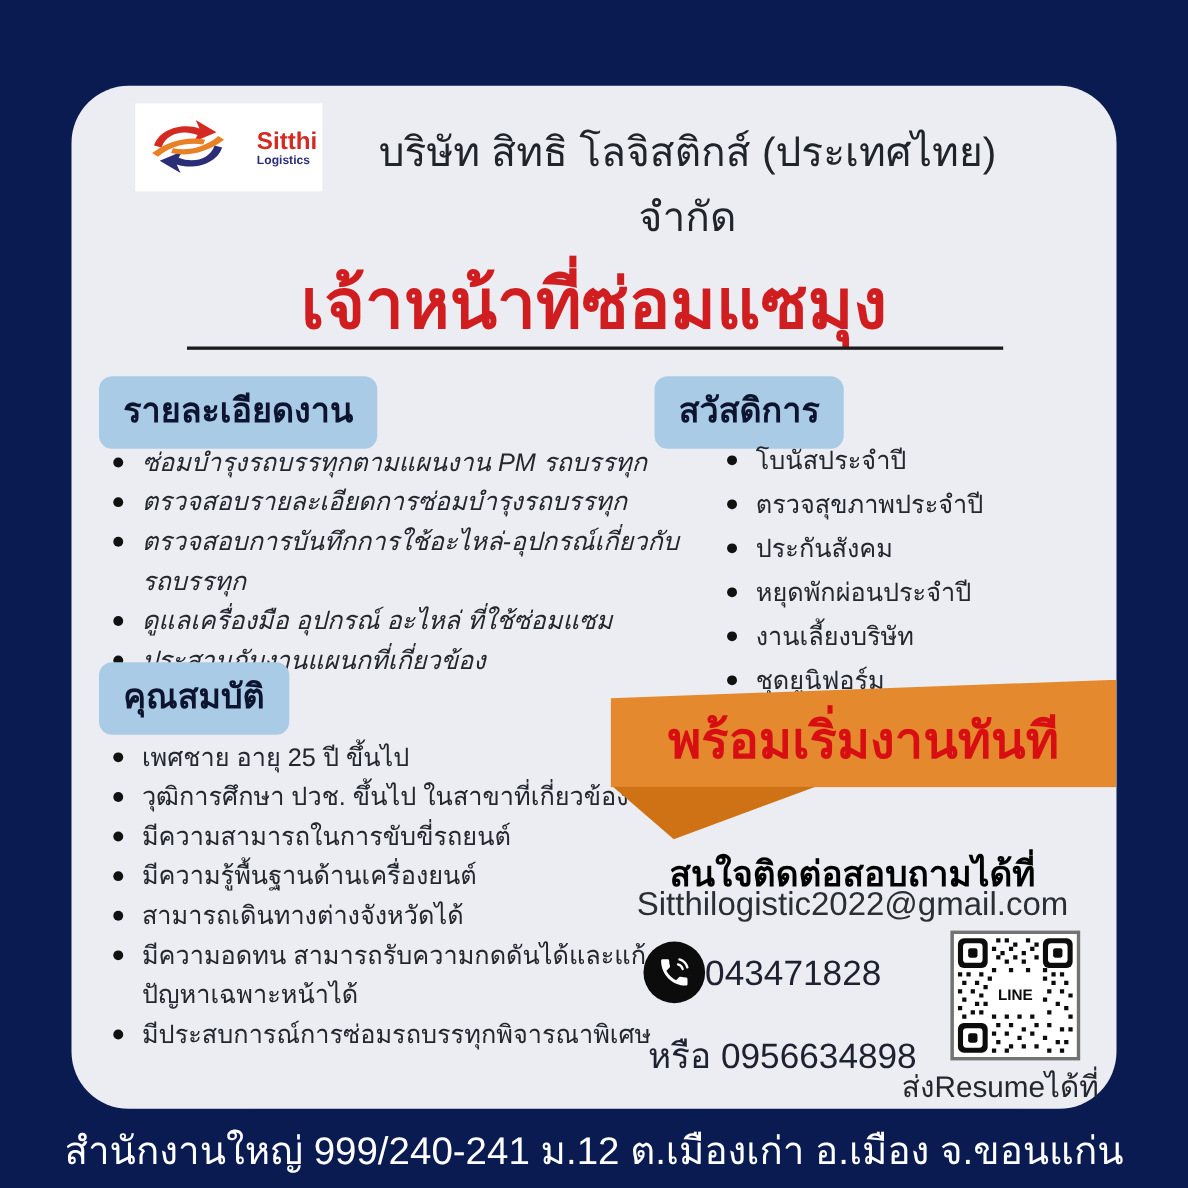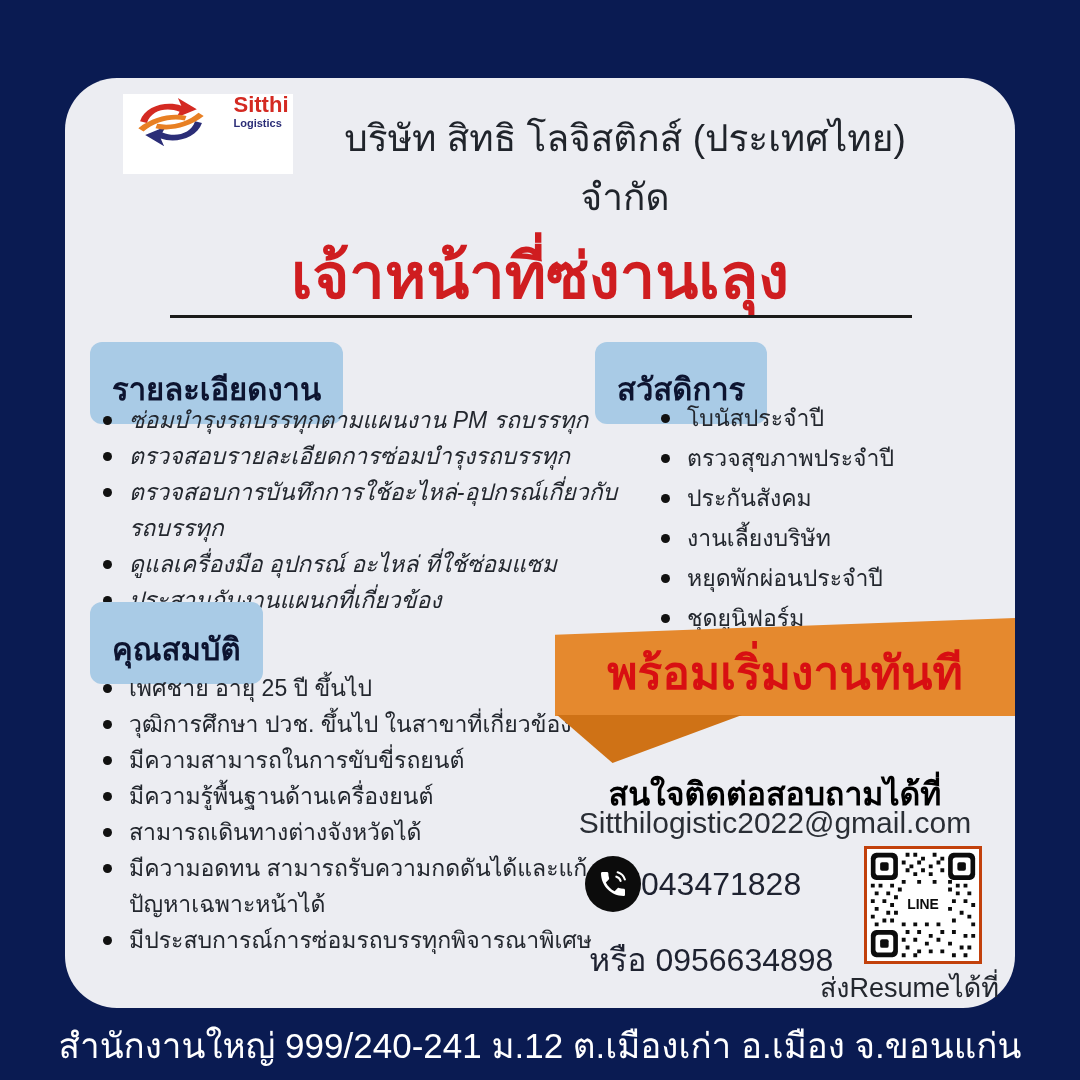--- a/index.html
+++ b/index.html
@@ -9,21 +9,21 @@
     font-family:"Liberation Sans","DejaVu Sans",sans-serif;
     -webkit-font-smoothing:antialiased;
   }
   .card{
     position:absolute;left:65px;top:78px;width:950px;height:930px;
     background:#ecedf2;border-radius:52px;
   }
   
   .logo-box{
     position:absolute;left:58px;top:16px;width:170px;height:80px;
-    background:#ffffff;display:flex;align-items:flex-start;justify-content:center;gap:20px;
+    background:#ffffff;display:flex;align-items:center;justify-content:center;gap:20px;
   }
   .logo-box svg{width:86px;height:58px;flex:0 0 auto;}
   .logo-text{line-height:1;}
   .logo-text .l1{color:#d42a22;font-weight:bold;font-size:22px;display:block;}
   .logo-text .l2{color:#2b2d77;font-weight:bold;font-size:11px;display:block;margin-top:2px;}
   .company-name{
     position:absolute;left:235px;top:30px;width:650px;text-align:center;
     font-size:37px;color:#20242b;letter-spacing:0;
   }
   .subtitle{
@@ -31,21 +31,21 @@
     font-size:46px;font-weight:bold;color:#111;
   }
   .position-title{
     position:absolute;left:0;top:148px;width:950px;text-align:center;
     font-size:63px;font-weight:bold;color:#cf1d20;
   }
   .divider{position:absolute;left:105px;top:237px;width:742px;height:3px;background:#1b1b1b;}
   
   .badge{
     position:absolute;display:inline-block;background:#a9cbe6;border-radius:12px;
-    padding:22px 22px 10px 22px;font-size:31px;font-weight:bold;color:#0d1430;
+    padding:6px 22px 10px 22px;font-size:31px;font-weight:bold;color:#0d1430;
   }
   .badge-job{left:25px;top:264px;}
   .badge-qual{left:25px;top:524px;}
   .badge-benefit{left:530px;top:264px;}
   
   .blist{position:absolute;list-style:none;margin:0;padding:0;color:#23272e;}
   .blist li{
     position:relative;padding-left:34px;font-size:23px;line-height:36px;
   }
   .blist li::before{
@@ -85,21 +85,21 @@
   }
   .phone-row{display:flex;align-items:center;}
   .phone-circle{
     width:56px;height:56px;border-radius:50%;background:#0c0c0c;
     display:flex;align-items:center;justify-content:center;flex:0 0 auto;
   }
   .phone-circle svg{width:32px;height:32px;}
   .phone-num1{font-size:32px;}
   .phone-num2{font-size:32px;margin-top:22px;padding-left:4px;}
   .qr-box{
-    position:absolute;left:799px;top:768px;width:118px;height:118px;background:#c2410c;
+    position:absolute;left:799px;top:768px;width:118px;height:118px;background:#737373;
     display:flex;align-items:center;justify-content:center;
   }
   .qr-box svg{width:112px;height:112px;}
   .resume-note{
     position:absolute;right:16px;top:888px;font-size:27px;color:#23272e;
   }
   
   .address-bar{
     position:absolute;left:0;top:1018px;width:1080px;text-align:center;
     font-size:35px;color:#ffffff;font-weight:500;letter-spacing:0;
@@ -117,21 +117,21 @@
       <path fill="#2b2d77" d="M86 32 C80 50 55 56 38 50 L42 59 L20 46 L44 36 L40 43 C55 49 73 45 78 30 Z"></path>
       <path fill="#e88024" d="M88 24 C70 38 48 42 32 38 L34 33 C50 36 68 32 82 20 Z"></path>
     </svg>
     <div class="logo-text">
       <span class="l1">Sitthi</span>
       <span class="l2">Logistics</span>
     </div>
   </div>
 
   <div class="company-name">บริษัท สิทธิ โลจิสติกส์ (ประเทศไทย) จำกัด</div>
-  <div class="position-title">เจ้าหน้าที่ซ่งานเลุง</div>
+  <div class="position-title">เจ้าหน้าที่ซ่อมแซมุง</div>
   <div class="divider"></div>
 
   <div class="badge badge-job">รายละเอียดงาน</div>
   <ul class="blist list-job">
     <li>ซ่อมบำรุงรถบรรทุกตามแผนงาน PM รถบรรทุก</li>
     <li>ตรวจสอบรายละเอียดการซ่อมบำรุงรถบรรทุก</li>
     <li>ตรวจสอบการบันทึกการใช้อะไหล่-อุปกรณ์เกี่ยวกับรถบรรทุก</li>
     <li>ดูแลเครื่องมือ อุปกรณ์ อะไหล่ ที่ใช้ซ่อมแซม</li>
     <li>ประสานกับงานแผนกที่เกี่ยวข้อง</li>
   </ul>
@@ -145,22 +145,22 @@
     <li>สามารถเดินทางต่างจังหวัดได้</li>
     <li>มีความอดทน สามารถรับความกดดันได้และแก้ปัญหาเฉพาะหน้าได้</li>
     <li>มีประสบการณ์การซ่อมรถบรรทุกพิจารณาพิเศษ</li>
   </ul>
 
   <div class="badge badge-benefit">สวัสดิการ</div>
   <ul class="blist list-benefit">
     <li>โบนัสประจำปี</li>
     <li>ตรวจสุขภาพประจำปี</li>
     <li>ประกันสังคม</li>
+    <li>หยุดพักผ่อนประจำปี</li>
     <li>งานเลี้ยงบริษัท</li>
-    <li>หยุดพักผ่อนประจำปี</li>
     <li>ชุดยูนิฟอร์ม</li>
   </ul>
 
   <div class="banner">
     <span class="banner-text">พร้อมเริ่มงานทันที</span>
   </div>
   <div class="banner-fold"></div>
 
   <div class="contact-heading">สนใจติดต่อสอบถามได้ที่</div>
   <div class="contact-email">Sitthilogistic2022@gmail.com</div>

